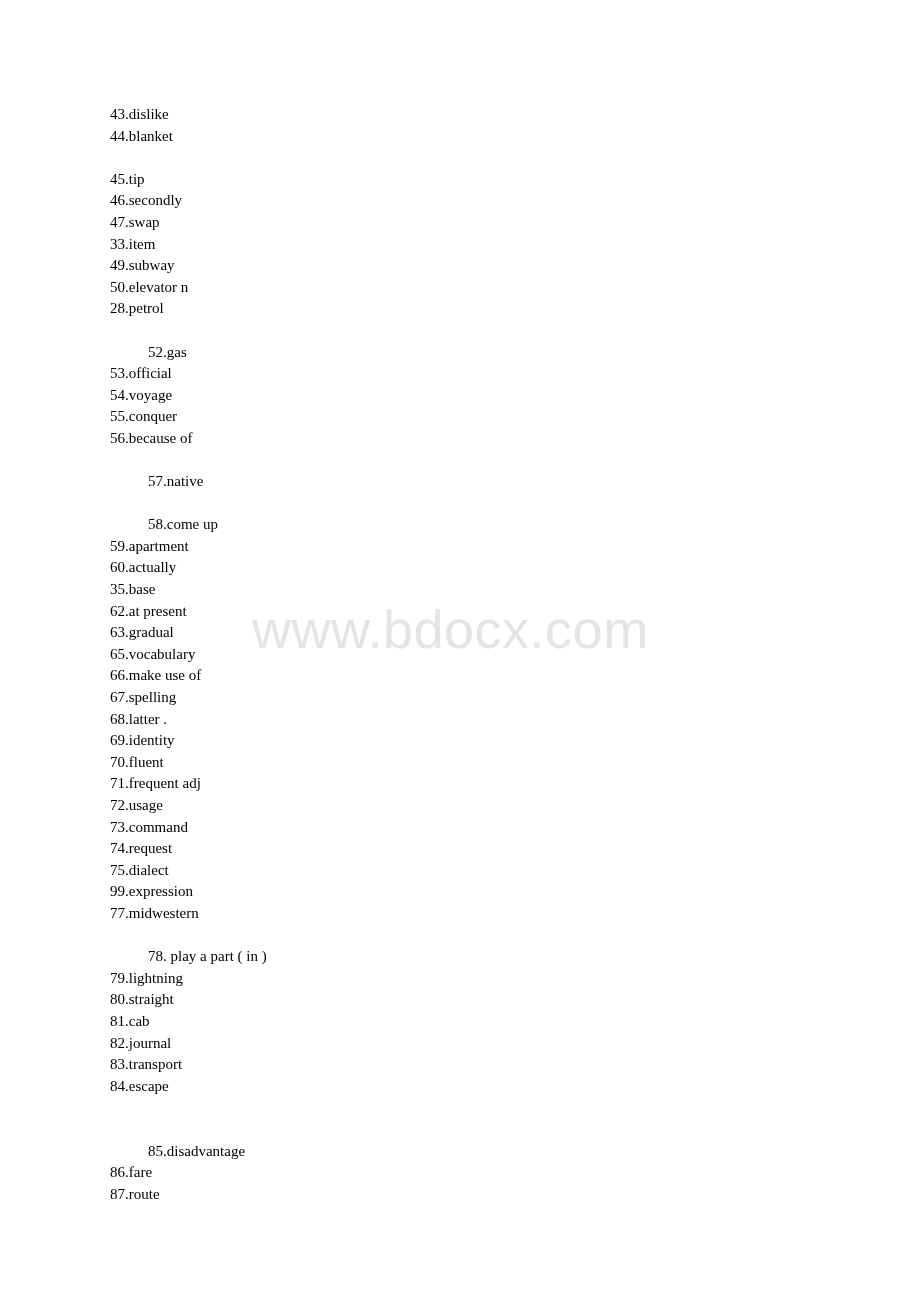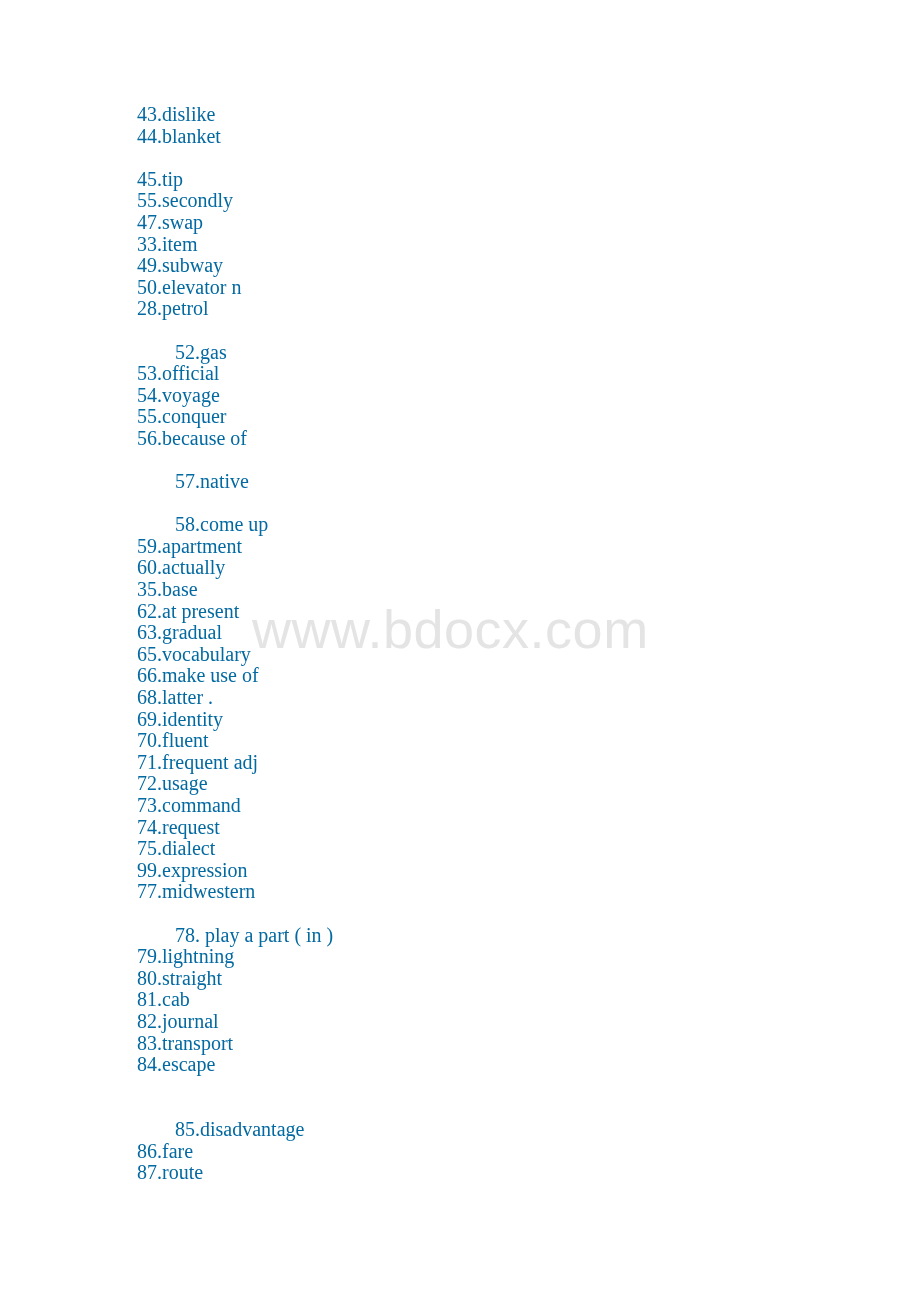--- a/index.html
+++ b/index.html
@@ -34,26 +34,25 @@
     z-index: 0;
   }
   #content {
     position: absolute;
     left: 110px;
     top: 104px;
     width: 760px;
     z-index: 1;
   }
   .line {
-    font-size: 20px;
+    font-size: 15px;
     line-height: 21.6px;
     height: 21.6px;
     white-space: pre;
-    color: #0369a1;
-    margin-left: 27px;
+    color: #000000;
   }
   .line.indent {
     padding-left: 38px;
   }
   .spacer {
     height: 21.6px;
   }
   .spacer.double {
     height: 43.2px;
   }
@@ -63,21 +62,21 @@
 
 <div id="page">
 
   <div id="watermark">www.bdocx.com</div>
 
   <div id="content">
       <div class="line">43.dislike</div>
       <div class="line">44.blanket</div>
       <div class="spacer"></div>
       <div class="line">45.tip</div>
-      <div class="line">55.secondly</div>
+      <div class="line">46.secondly</div>
       <div class="line">47.swap</div>
       <div class="line">33.item</div>
       <div class="line">49.subway</div>
       <div class="line">50.elevator n</div>
       <div class="line">28.petrol</div>
       <div class="spacer"></div>
       <div class="line indent">52.gas</div>
       <div class="line">53.official</div>
       <div class="line">54.voyage</div>
       <div class="line">55.conquer</div>
@@ -86,20 +85,21 @@
       <div class="line indent">57.native</div>
       <div class="spacer"></div>
       <div class="line indent">58.come up</div>
       <div class="line">59.apartment</div>
       <div class="line">60.actually</div>
       <div class="line">35.base</div>
       <div class="line">62.at present</div>
       <div class="line">63.gradual</div>
       <div class="line">65.vocabulary</div>
       <div class="line">66.make use of</div>
+      <div class="line">67.spelling</div>
       <div class="line">68.latter .</div>
       <div class="line">69.identity</div>
       <div class="line">70.fluent</div>
       <div class="line">71.frequent adj</div>
       <div class="line">72.usage</div>
       <div class="line">73.command</div>
       <div class="line">74.request</div>
       <div class="line">75.dialect</div>
       <div class="line">99.expression</div>
       <div class="line">77.midwestern</div>

